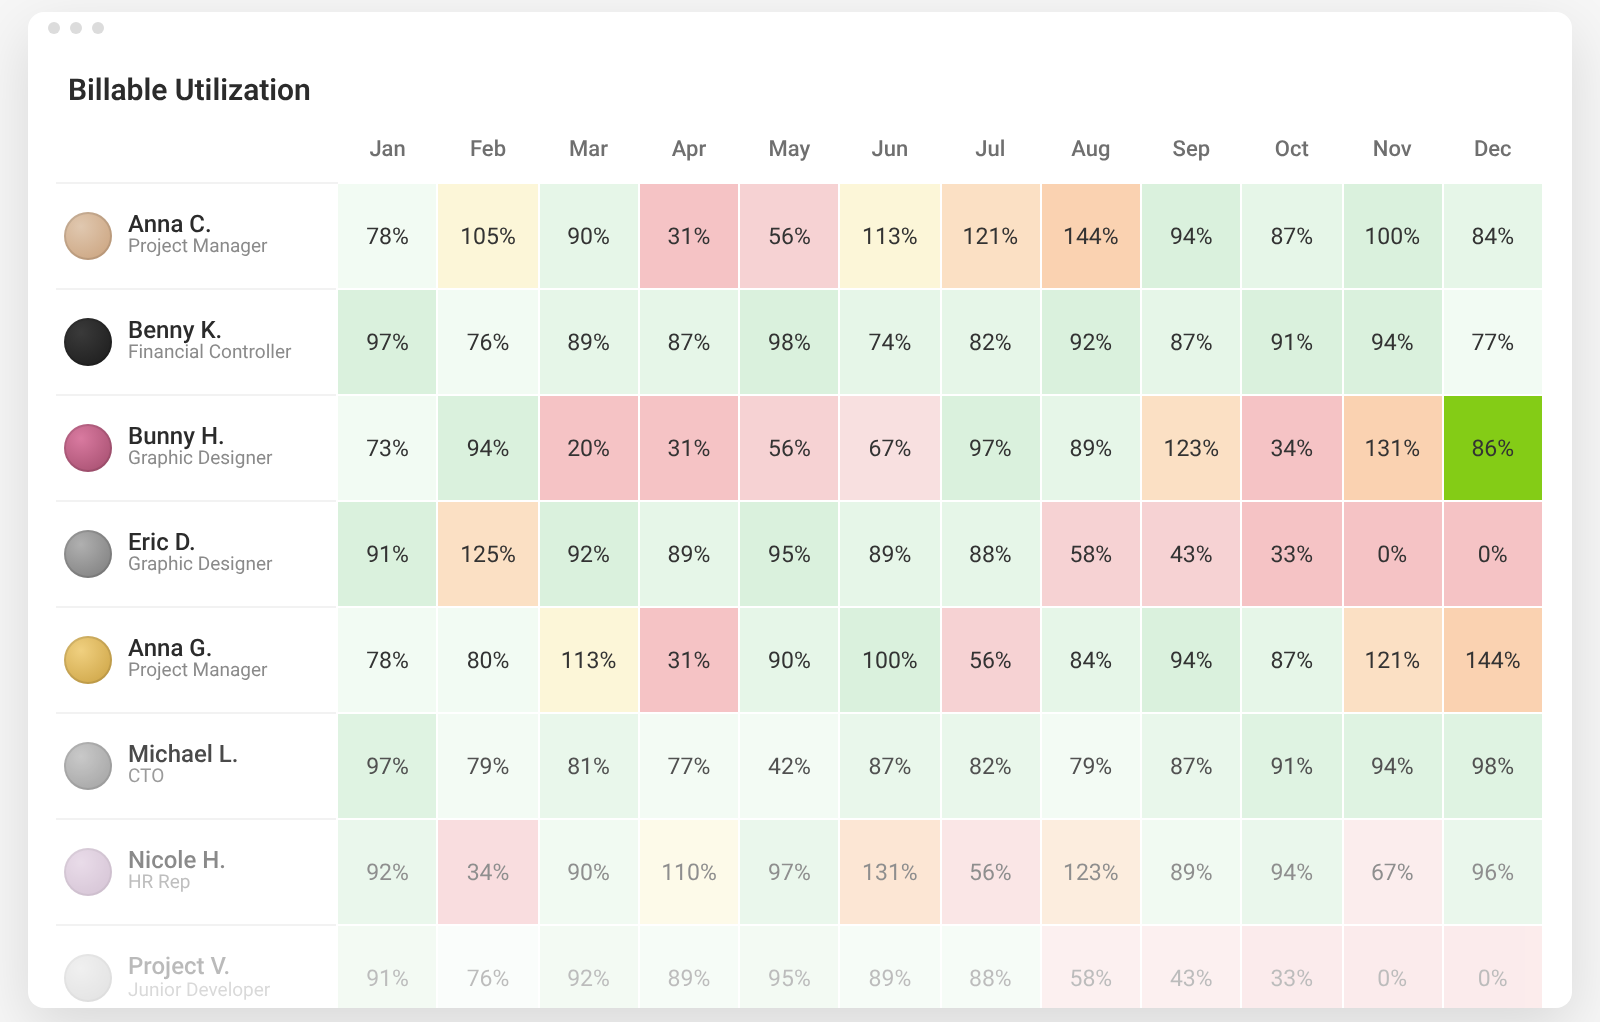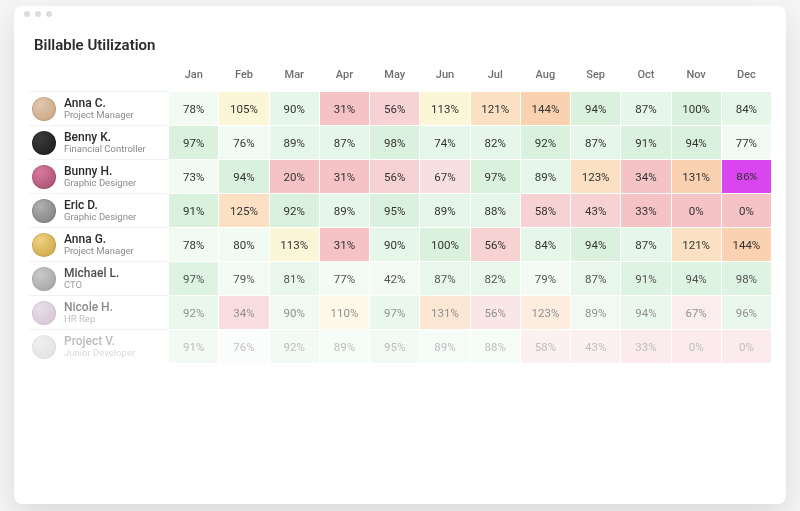--- a/index.html
+++ b/index.html
@@ -50,21 +50,21 @@
   table.heat th.person-col { width: 140px; }
   table.heat th.month-col { width: 50px; }
   table.heat thead th {
     font-size: 11px;
     font-weight: 500;
     color: #6f6f6f;
     text-align: center;
     padding: 4px 0 10px 0;
     margin-top: 35px;
   }
-  table.heat tbody tr { height: 34px; }
+  table.heat tbody tr { height: 53px; }
   table.heat td.person {
     padding: 0 6px 0 4px;
     border-top: 1px solid #f2f2f2;
   }
   .person-inner {
     display: flex;
     align-items: center;
     gap: 8px;
   }
   .avatar {
@@ -177,21 +177,21 @@
             <td class="cell" style="background: rgb(218, 241, 221);">94%</td>
             <td class="cell" style="background: rgb(245, 195, 197);">20%</td>
             <td class="cell" style="background: rgb(245, 195, 197);">31%</td>
             <td class="cell" style="background: rgb(246, 210, 211);">56%</td>
             <td class="cell" style="background: rgb(248, 224, 224);">67%</td>
             <td class="cell" style="background: rgb(218, 241, 221);">97%</td>
             <td class="cell" style="background: rgb(230, 246, 232);">89%</td>
             <td class="cell" style="background: rgb(251, 224, 196);">123%</td>
             <td class="cell" style="background: rgb(245, 195, 197);">34%</td>
             <td class="cell" style="background: rgb(250, 210, 177);">131%</td>
-            <td class="cell" style="background: #d946ef; font-family: Liberation Mono, monospace;">86%</td>
+            <td class="cell" style="background: #84cc16;">86%</td>
           </tr>
           <tr>
             <td class="person">
               <div class="person-inner">
                 <span class="avatar" style="background: radial-gradient(circle at 35% 30%, rgb(176, 176, 176), rgb(122, 122, 122));"></span>
                 <div class="person-text">
                   <span class="person-name">Eric D.</span>
                   <span class="person-role">Graphic Designer</span>
                 </div>
               </div>

